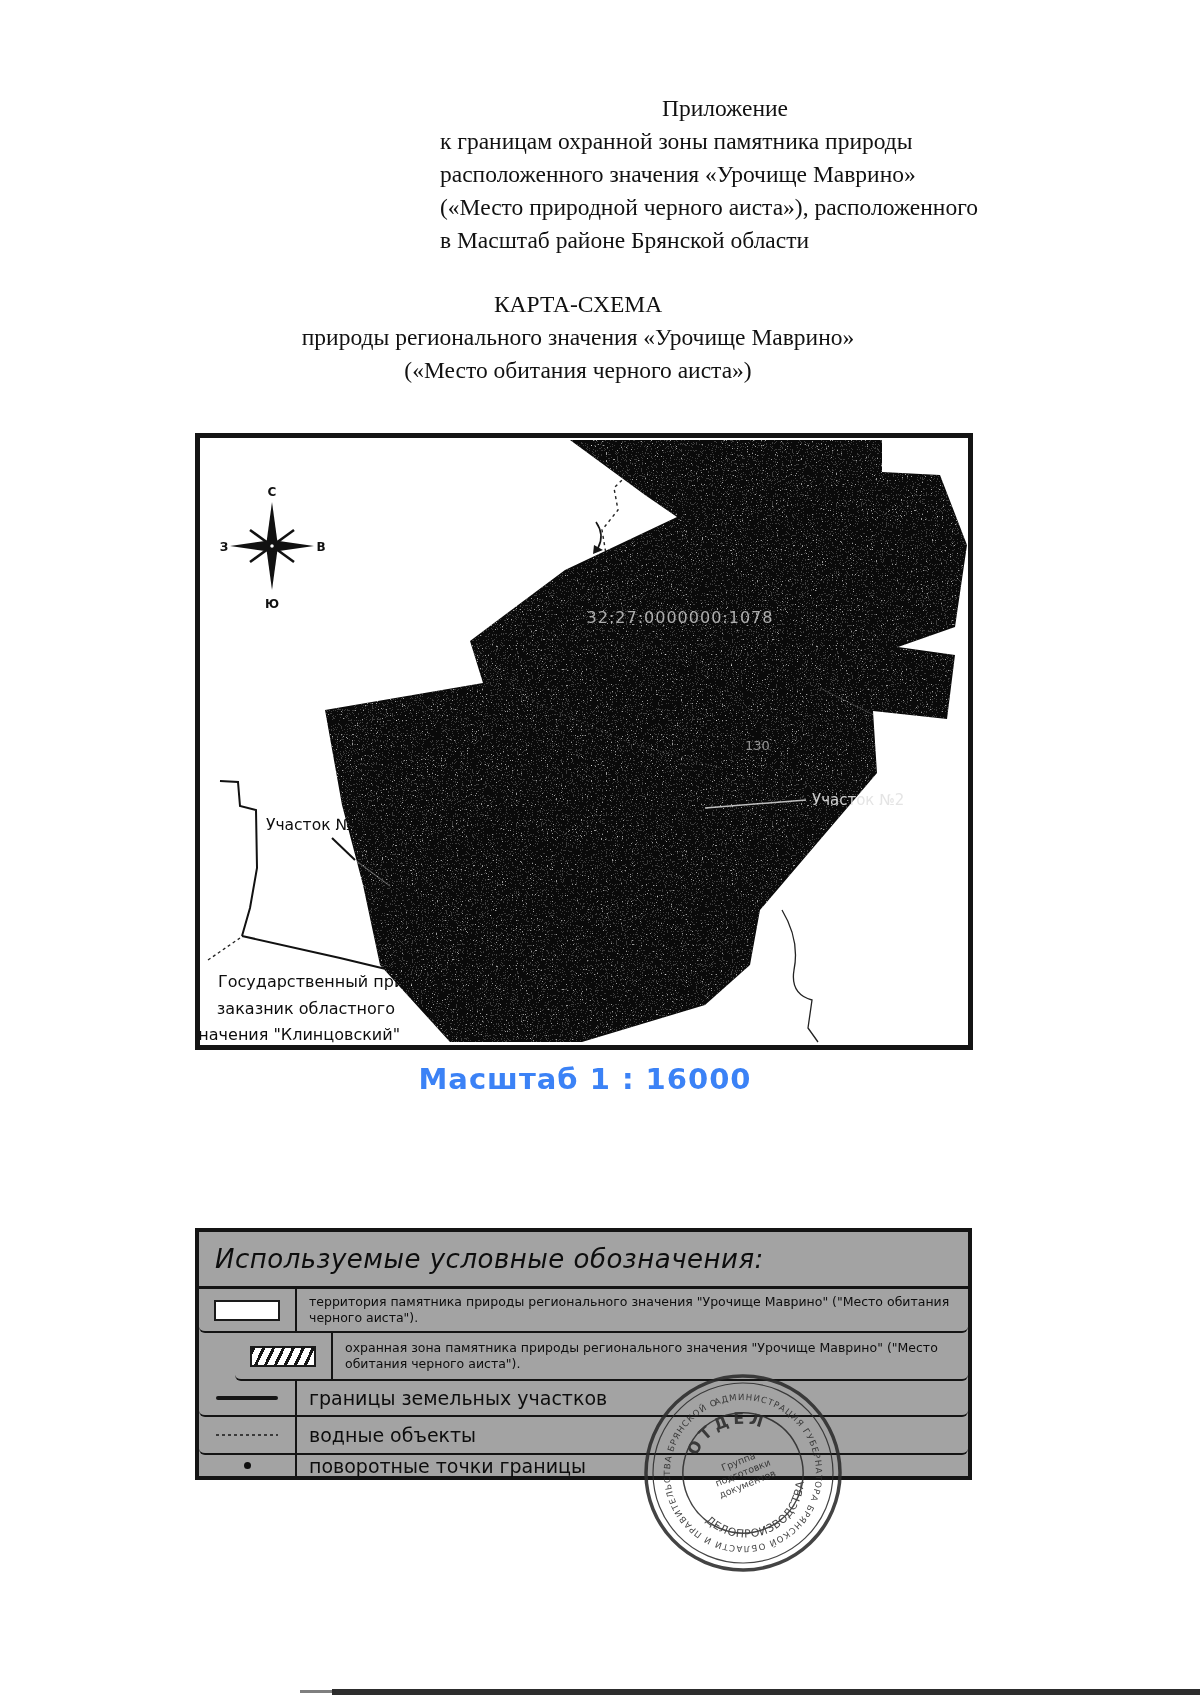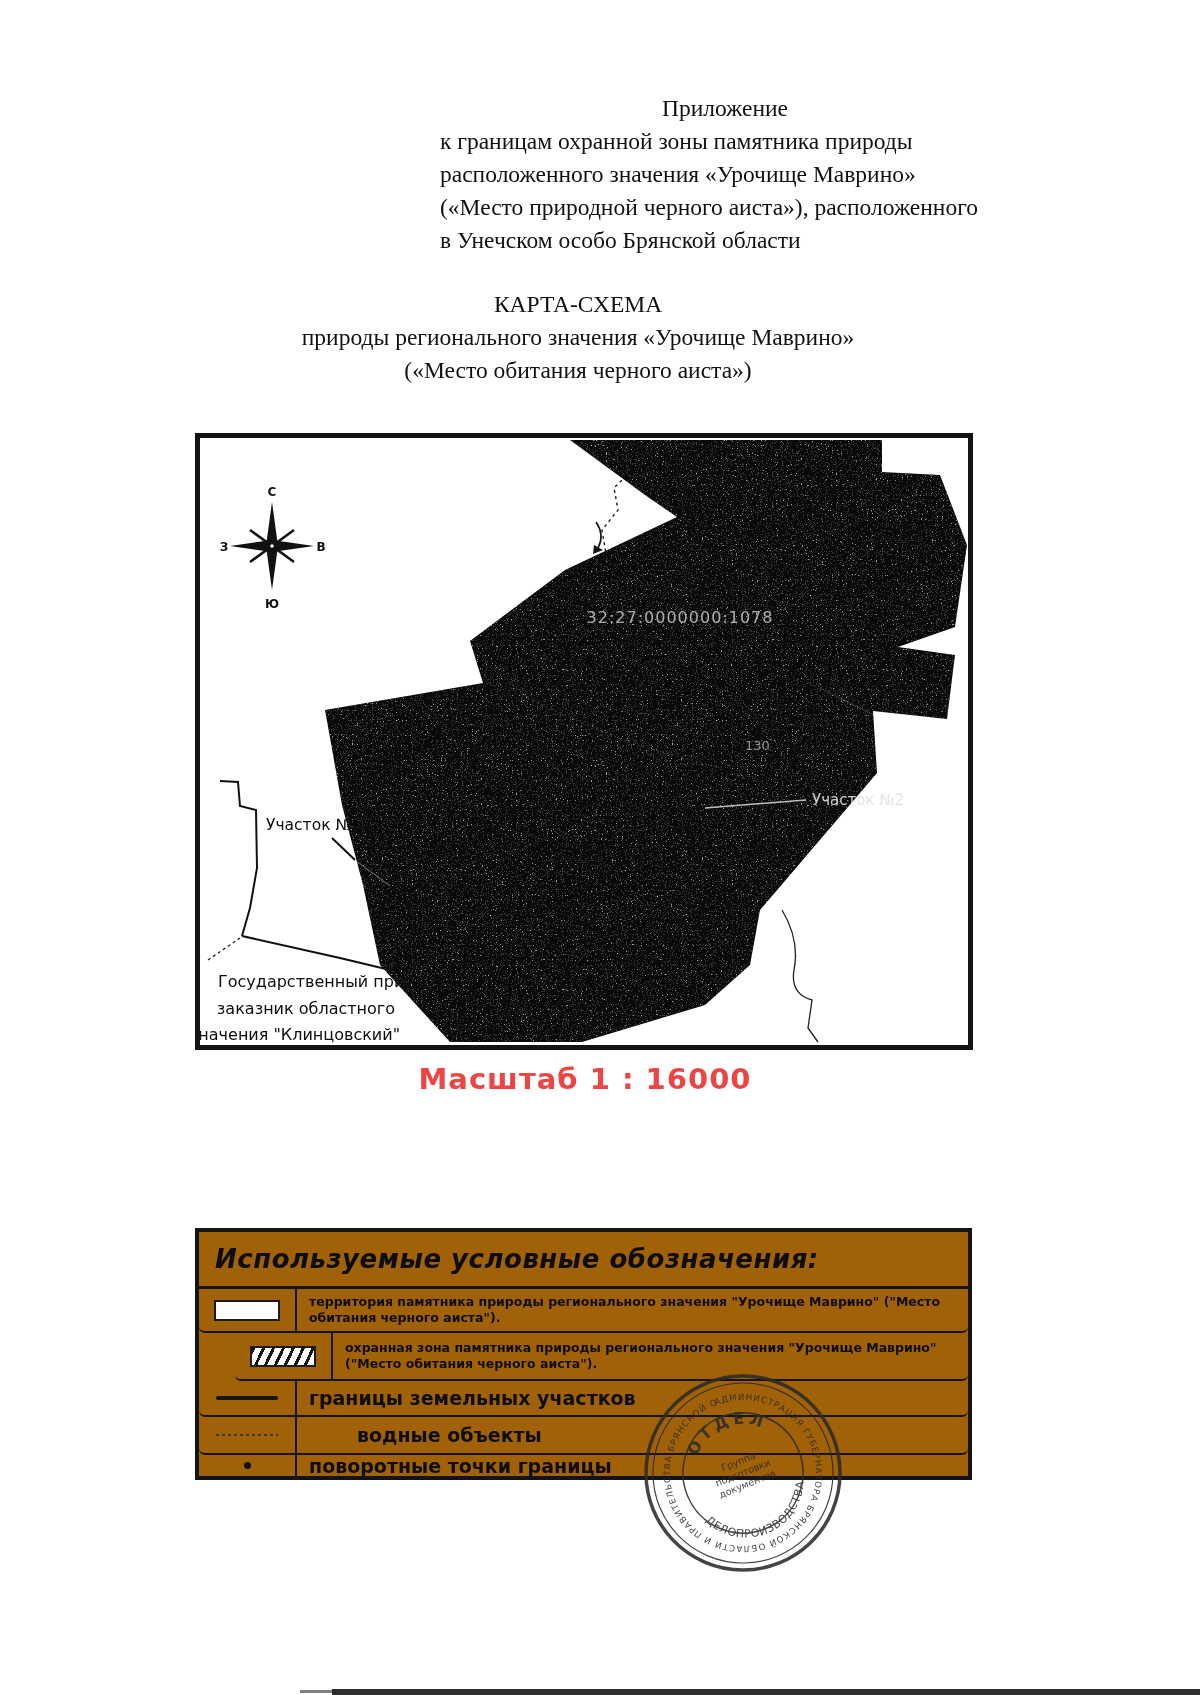--- a/index.html
+++ b/index.html
@@ -9,34 +9,34 @@
   .annex{position:absolute;left:440px;top:92px;width:570px;font-size:23.5px;line-height:33px;}
   .annex .c{text-align:center;}
   
   .maintitle{position:absolute;left:98px;top:288px;width:960px;text-align:center;
              font-size:23.5px;line-height:33px;}
   
   .mapframe{position:absolute;left:195px;top:433px;width:768px;height:607px;
             border:5px solid #141414;background:#fff;}
   
   .scale{position:absolute;left:195px;top:1062px;width:780px;text-align:center;
-         font-family:"DejaVu Sans", sans-serif;font-weight:bold;font-size:29px;letter-spacing:1px;color:#ef4444;}
+         font-family:"DejaVu Sans", sans-serif;font-weight:bold;font-size:29px;letter-spacing:1px;color:#3b82f6;}
   
   .legend{position:absolute;left:195px;top:1228px;width:769px;border:4px solid #141414;
-          font-family:"DejaVu Sans", sans-serif;color:#0d0d0d;background:#a16207;font-weight:bold;}
+          font-family:"DejaVu Sans", sans-serif;color:#0d0d0d;background:#a3a3a3;}
   .legend-title{height:54px;border-bottom:3px solid #141414;display:flex;align-items:center;
                 padding-left:16px;font-size:26px;font-style:italic;letter-spacing:.5px;}
   .lrow{display:flex;border-bottom:2px solid #141414;border-radius:6px;}
   .lrow:last-child{border-bottom:none;}
   .lsym{width:96px;min-width:96px;border-right:2px solid #141414;display:flex;
         align-items:center;justify-content:center;}
   .ltxt{padding:4px 10px 4px 12px;display:flex;align-items:center;}
   .r12 .ltxt{font-size:12.5px;line-height:16px;}
   .r35 .ltxt{font-size:19px;}
-  .r1{height:42px;} .r2{height:46px;margin-left:36px;} .r3{height:34px;} .r4{height:36px;gap:48px;} .r5{height:21px;}
+  .r1{height:42px;} .r2{height:46px;margin-left:36px;} .r3{height:34px;} .r4{height:36px;} .r5{height:21px;}
   .sym-rect{width:62px;height:17px;background:#fff;border:2px solid #1a1a1a;}
   .sym-hatch{width:62px;height:17px;border:2px solid #1a1a1a;
      background:repeating-linear-gradient(115deg,#161616 0 3px,#ffffff 3px 9px);}
   .sym-line{width:62px;height:4px;background:#161616;border-radius:2px;}
   .sym-dots{width:62px;height:2px;
      background:repeating-linear-gradient(90deg,#3a3a3a 0 3px,transparent 3px 6px);}
   .sym-dot{width:7px;height:7px;border-radius:50%;background:#101010;}
   
   .stamp{position:absolute;left:638px;top:1368px;width:210px;height:210px;opacity:.88;}
   
@@ -46,21 +46,21 @@
 </head>
 <body>
 
 <div id="page">
 
   <div class="annex">
     <div class="c">Приложение</div>
     <div>к границам охранной зоны памятника природы</div>
     <div>расположенного значения «Урочище Маврино»</div>
     <div>(«Место природной черного аиста»), расположенного</div>
-    <div>в Унечском особо Брянской области</div>
+    <div>в Масштаб районе Брянской области</div>
   </div>
 
   <div class="maintitle">
     <div>КАРТА-СХЕМА</div>
     <div>природы регионального значения «Урочище Маврино»</div>
     <div>(«Место обитания черного аиста»)</div>
   </div>
 
   <div class="mapframe">
     <svg width="768" height="607" viewBox="0 0 768 607">

